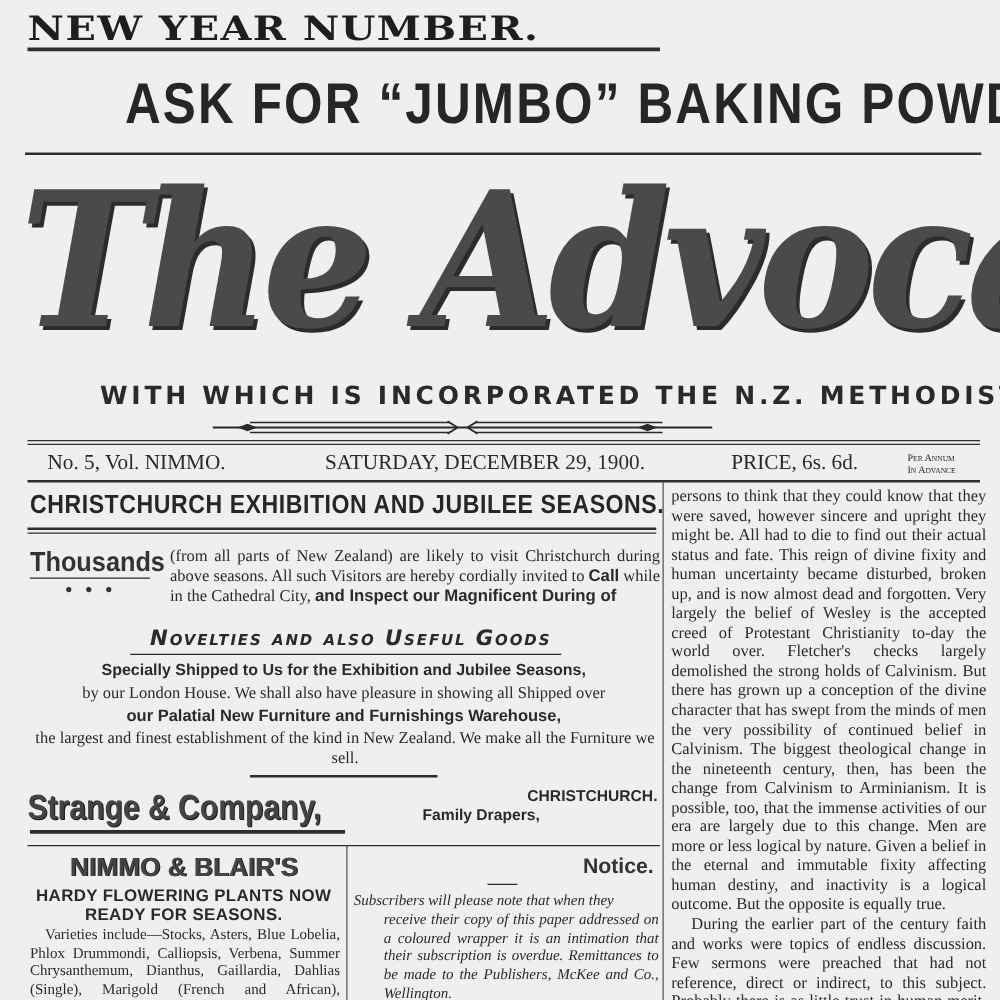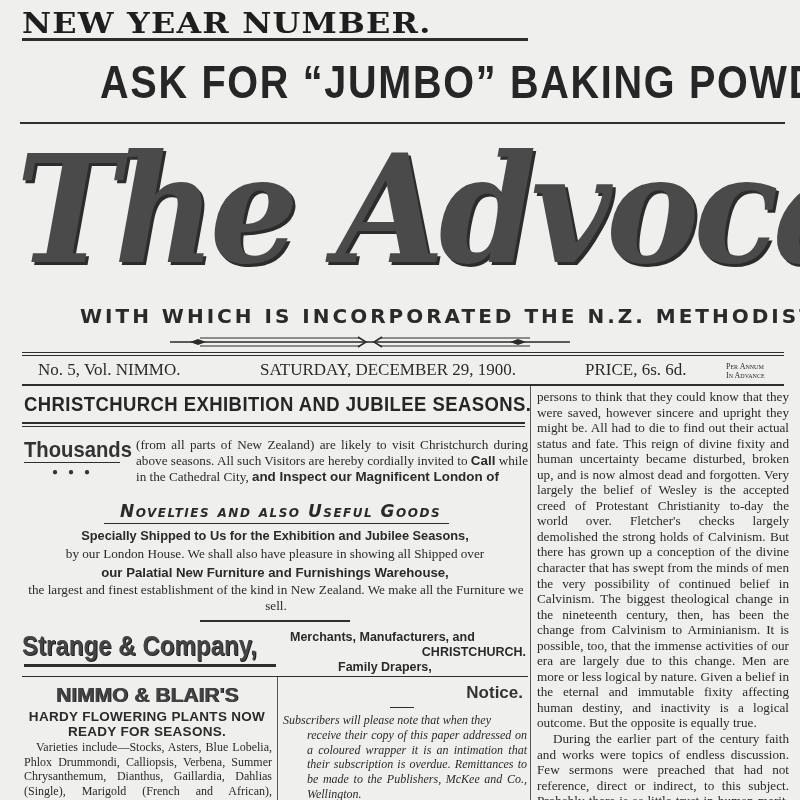--- a/index.html
+++ b/index.html
@@ -165,37 +165,36 @@
 
 <div class="abs ad-title">CHRISTCHURCH EXHIBITION AND JUBILEE SEASONS.</div>
 <div class="rule" style="left:22px;top:422px;width:503px;height:2px;"></div>
 <div class="rule" style="left:22px;top:426px;width:503px;height:1px;"></div>
 
 <div class="abs thousands">Thousands</div>
 <div class="rule" style="left:24px;top:462px;width:96px;height:1px;"></div>
 <div class="abs dots">●●●</div>
 
 <div class="para" style="left:136px;top:437px;width:392px;text-align:justify;">
-  <span>(from all parts of New Zealand) are likely to visit Christchurch during above seasons.  All such Visitors are hereby cordially invited to </span><b>Call</b><span> while in the Cathedral City, </span><b>and Inspect our Magnificent London of</b>
+  <span>(from all parts of New Zealand) are likely to visit Christchurch during above seasons.  All such Visitors are hereby cordially invited to </span><b>Call</b><span> while in the Cathedral City, </span><b>and Inspect our Magnificent During of</b>
 </div>
 
 <div class="abs novelties">Novelties and also Useful Goods</div>
 <div class="rule" style="left:104px;top:523px;width:345px;height:1px;"></div>
 
 <div class="para center sans-b" style="left:22px;top:528px;width:506px;font-size:12.8px;">Specially Shipped to Us for the Exhibition and Jubilee Seasons,</div>
 <div class="para center" style="left:22px;top:546px;width:506px;white-space:nowrap;">by our London House.  We shall also have pleasure in showing all Shipped over</div>
 <div class="para center sans-b" style="left:22px;top:565px;width:506px;font-size:13.2px;">our Palatial New Furniture and Furnishings Warehouse,</div>
 <div class="para center" style="left:24px;top:582px;width:504px;">the largest and finest establishment of the kind in New Zealand.  We make all the Furniture we sell.</div>
 
 <div class="rule" style="left:200px;top:620px;width:150px;height:2px;"></div>
 
 <div class="abs strange">Strange &amp; Company,</div>
 <div class="rule" style="left:24px;top:664px;width:252px;height:3px;"></div>
 <div class="abs merchants">
-  <div style="padding-left:4px;">Merchants, Manufacturers, and</div>
   <div style="text-align:right;padding-right:2px;">CHRISTCHURCH.</div>
   <div style="padding-left:52px;">Family Drapers,</div>
 </div>
 <div class="rule" style="left:22px;top:676px;width:506px;height:1px;"></div>
 
 <div class="abs nimmo">NIMMO &amp; BLAIR'S</div>
 <div class="abs hardy">
   <div>HARDY FLOWERING PLANTS NOW</div>
   <div>READY FOR SEASONS.</div>
 </div>

